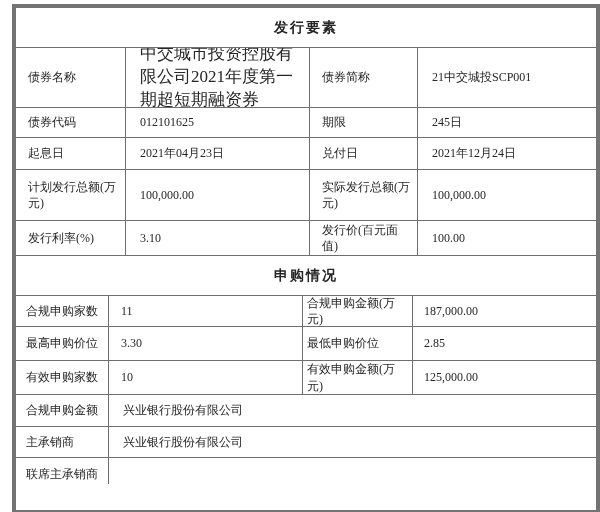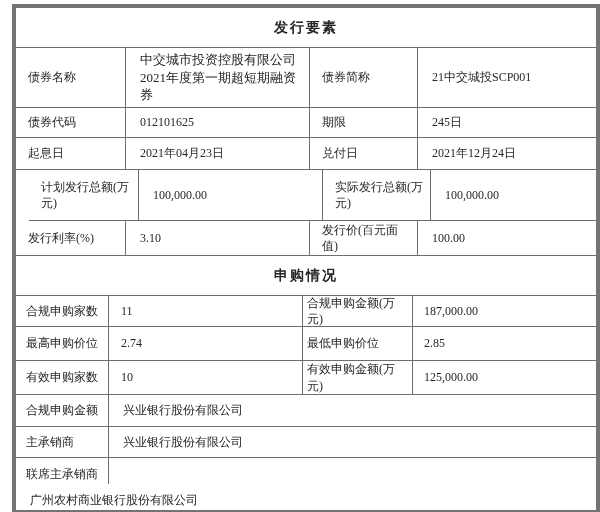--- a/index.html
+++ b/index.html
@@ -29,27 +29,27 @@
   
   .b1{width:93px;padding-left:10px;}
   .b2{width:194px;padding-left:12px;}
   .b3{width:110px;padding-left:4px;}
   .b4{flex:1;padding-left:11px;}
   
   .c1{width:93px;padding-left:10px;}
   .c2{flex:1;padding-left:14px;}
   
   .h29{height:29px;}.h30{height:30px;}.h31{height:31px;}.h33{height:33px;}
-  .h34{height:34px;}.h39{height:39px;}.h50{height:50px;margin-left:13px;}.h52{height:52px;}
+  .h34{height:34px;}.h39{height:39px;}.h50{height:50px;}.h52{height:52px;}
   .h59{height:59px;}
   .sec{
     display:flex;align-items:center;justify-content:center;
     font-size:14px;font-weight:bold;letter-spacing:2px;
   }
-  .small{font-size:13px;}
+  .small{font-size:17px;}
   .top-align{align-items:flex-start;padding-top:8px;}
 </style>
 </head>
 <body>
 
 <div class="table">
 
   <div class="row sec h39">
     <span>发行要素</span>
   </div>
@@ -95,21 +95,21 @@
 
   <div class="row h30">
     <div class="cell b1">合规申购家数</div>
     <div class="cell b2">11</div>
     <div class="cell b3">合规申购金额(万元)</div>
     <div class="cell b4 end">187,000.00</div>
   </div>
 
   <div class="row h33">
     <div class="cell b1">最高申购价位</div>
-    <div class="cell b2">2.74</div>
+    <div class="cell b2">3.30</div>
     <div class="cell b3">最低申购价位</div>
     <div class="cell b4 end">2.85</div>
   </div>
 
   <div class="row h33">
     <div class="cell b1">有效申购家数</div>
     <div class="cell b2">10</div>
     <div class="cell b3">有效申购金额(万元)</div>
     <div class="cell b4 end">125,000.00</div>
   </div>
@@ -119,16 +119,15 @@
     <div class="cell c2 end">兴业银行股份有限公司</div>
   </div>
 
   <div class="row h30">
     <div class="cell c1">主承销商</div>
     <div class="cell c2 end">兴业银行股份有限公司</div>
   </div>
 
   <div class="row h52 last">
     <div class="cell c1 top-align">联席主承销商</div>
-    <div class="cell c2 end top-align">广州农村商业银行股份有限公司</div>
   </div>
 
 </div>
 
 </body></html>

